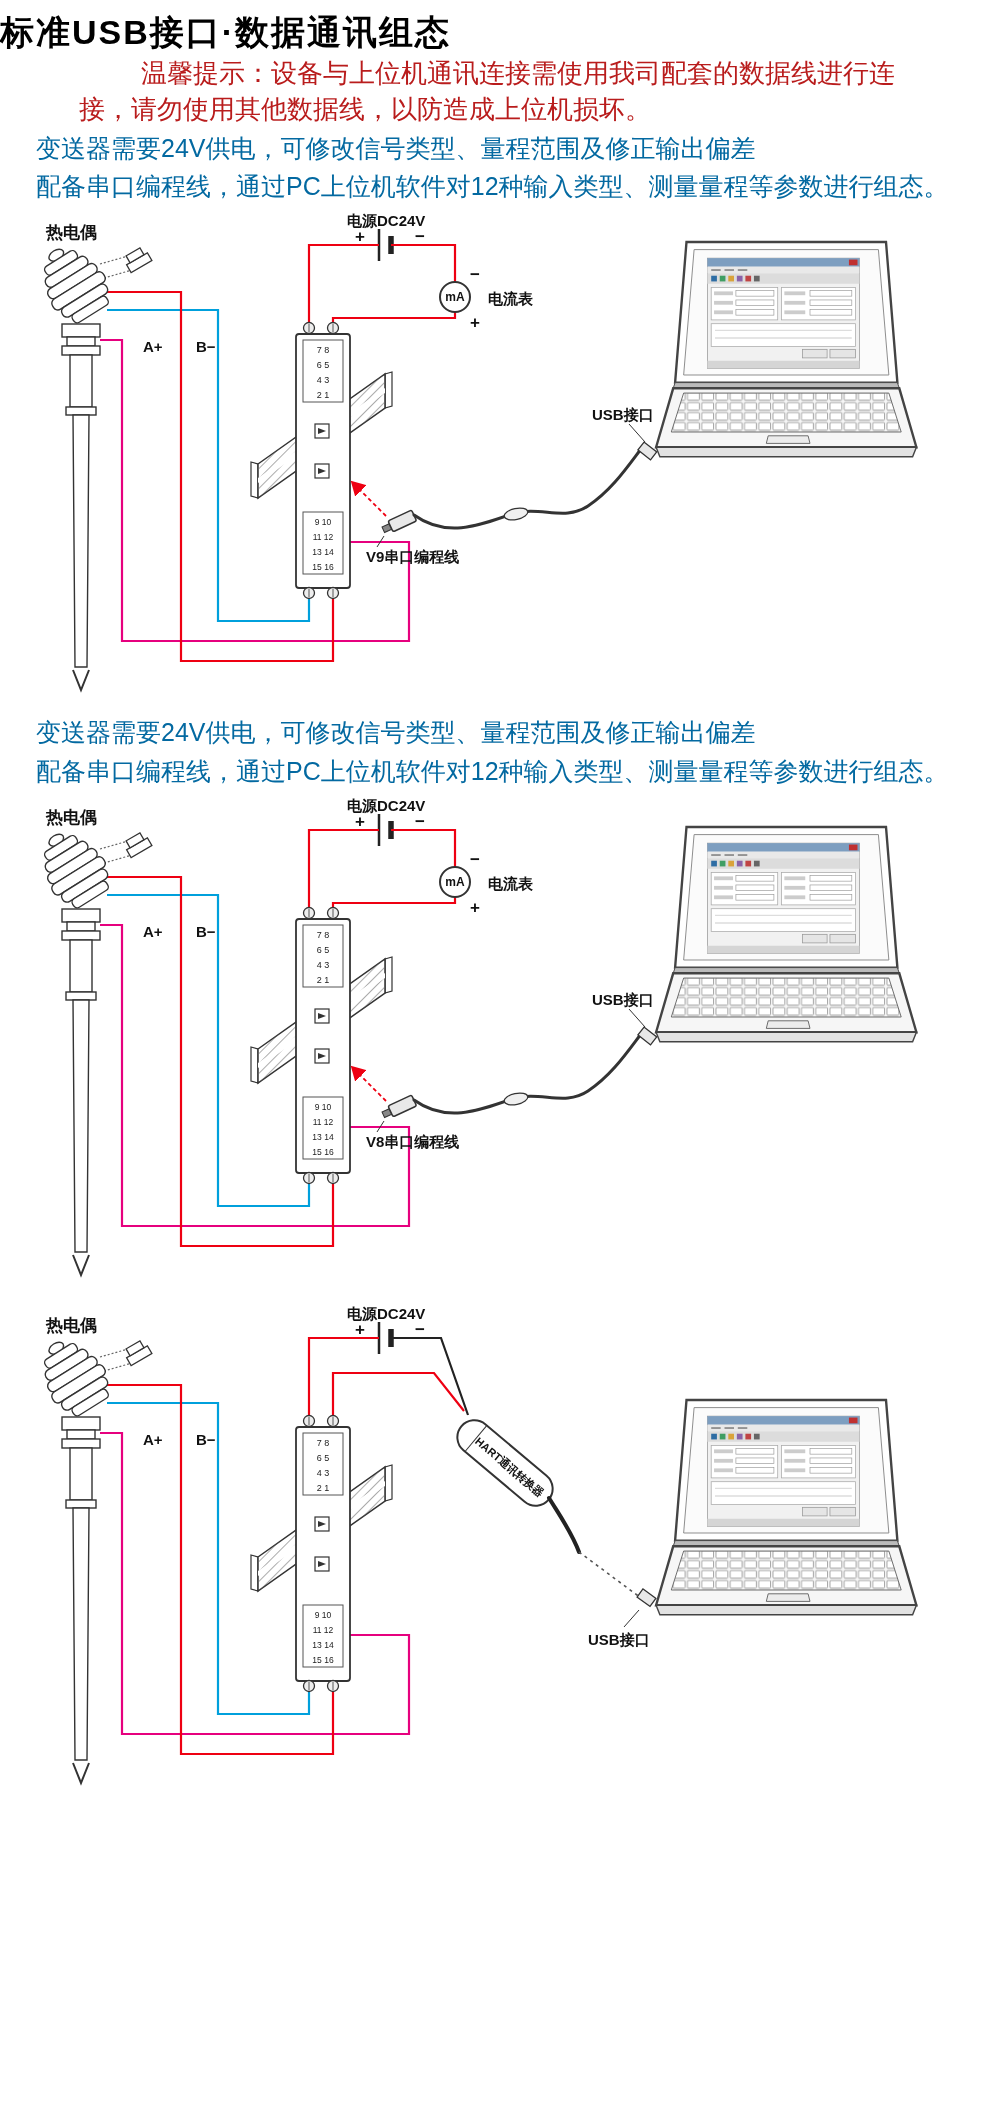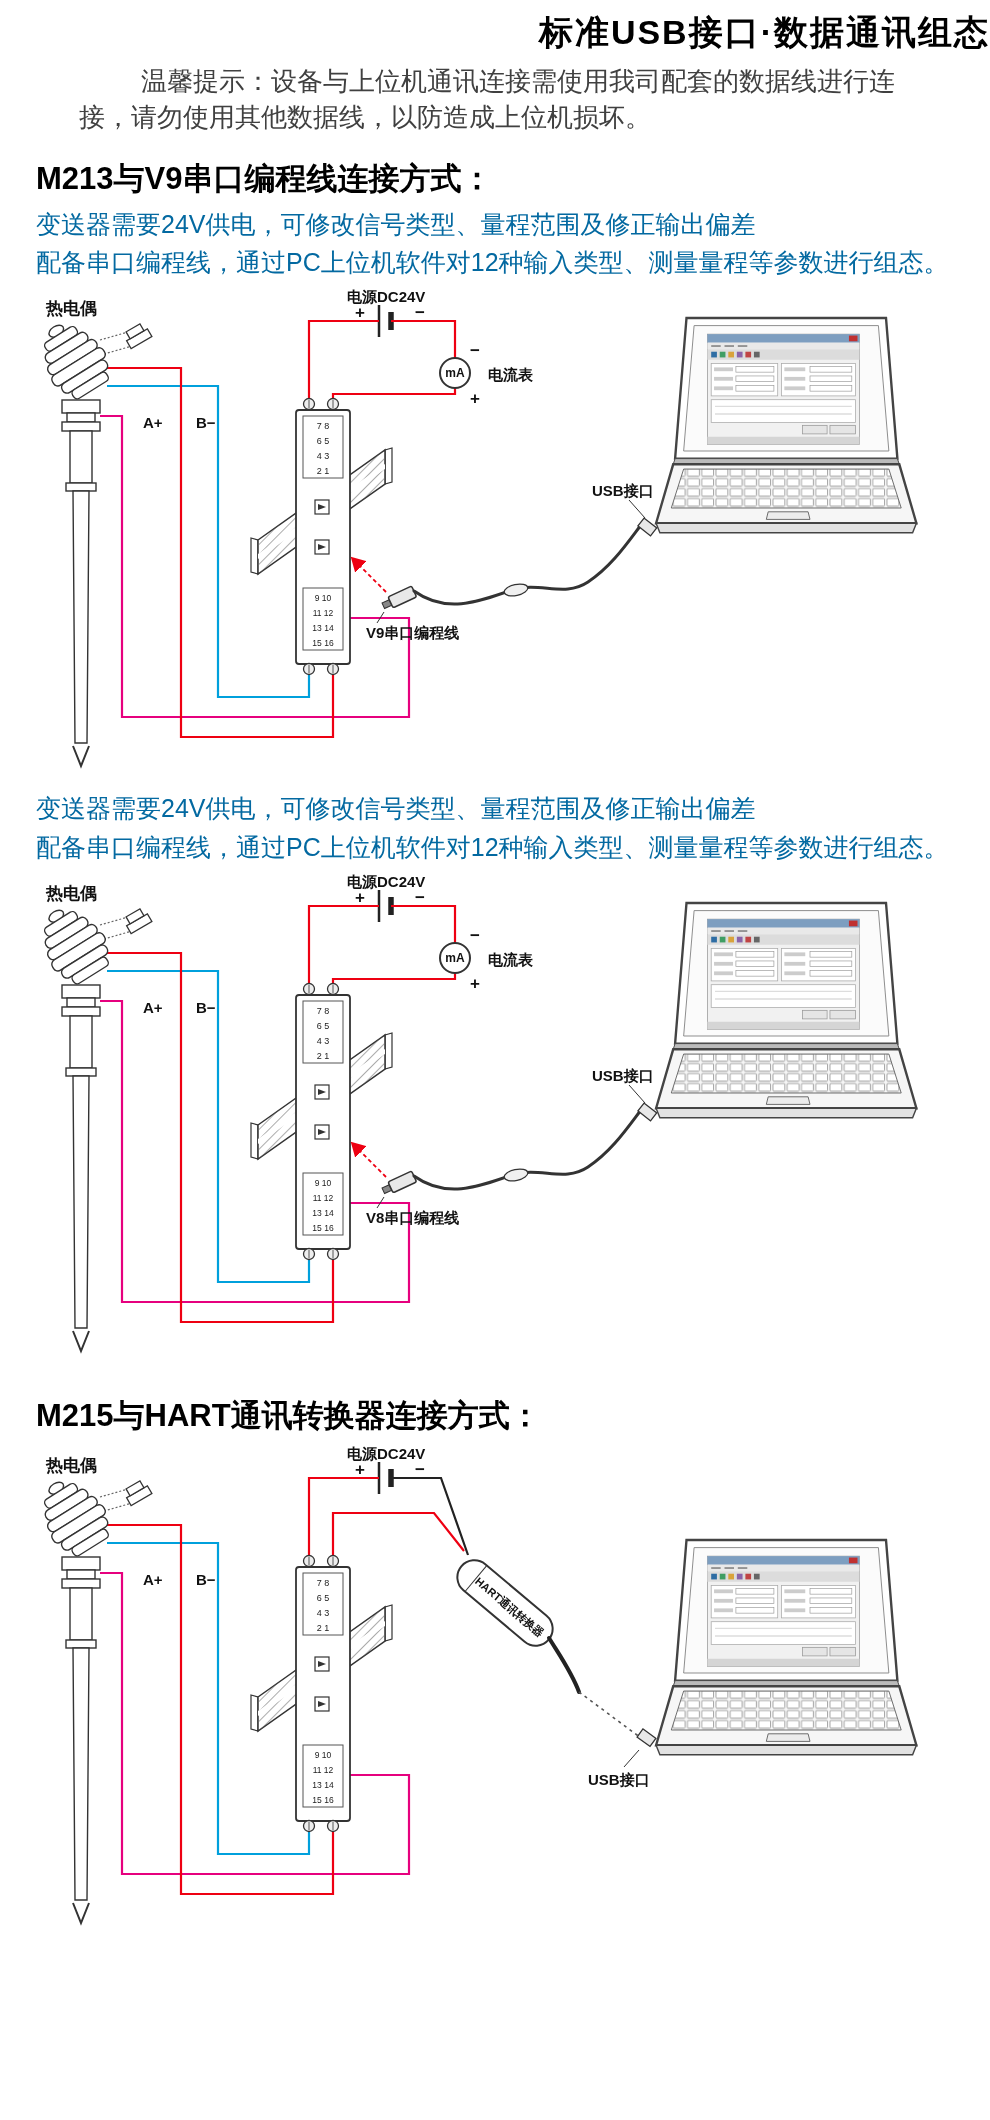--- a/index.html
+++ b/index.html
@@ -2,23 +2,23 @@
 <html><head>
 <meta charset="utf-8">
 <style>
   * { margin:0; padding:0; box-sizing:border-box; }
   html,body { background:#fff; }
   body {
     width:990px; height:2120px; overflow:hidden;
     font-family:"Liberation Sans","DejaVu Sans",sans-serif; color:#000;
   }
   .page { width:990px; padding-top:10px; }
-  .title { text-align:right; font-size:34px; font-weight:bold; letter-spacing:2px; }
+  .title { text-align:left; font-size:34px; font-weight:bold; letter-spacing:2px; }
   .notice {
-    width:832px; margin:8px auto 2px; color:#404040;
+    width:832px; margin:0 auto 2px; color:#b91c1c;
     font-size:26px; line-height:1.38; text-indent:62px;
   }
   .section-heading { font-size:31px; font-weight:bold; margin:22px 0 6px 36px; }
   .desc { font-size:25px; line-height:1.45; margin:2px 0 0 36px; color:#0369a1; }
   svg.diagram { display:block; margin-top:8px; }
   
   .t17 { font-size:17px; font-weight:600; fill:#111; }
   .t15 { font-size:15px; font-weight:600; fill:#111; }
   .sign{ font-size:17px; font-weight:700; fill:#111; }
   .tma { font-size:12px; font-weight:600; fill:#111; }
@@ -152,21 +152,20 @@
     </g>
   </defs>
 </svg>
 
 <div class="page">
 
   <h1 class="title">标准USB接口·数据通讯组态</h1>
   <p class="notice">温馨提示：设备与上位机通讯连接需使用我司配套的数据线进行连接，请勿使用其他数据线，以防造成上位机损坏。</p>
 
   <section>
-    <h2 class="section-heading">M213与V9串口编程线连接方式：</h2>
     <p class="desc">变送器需要24V供电，可修改信号类型、量程范围及修正输出偏差</p>
     <p class="desc">配备串口编程线，通过PC上位机软件对12种输入类型、测量量程等参数进行组态。</p>
 
     <svg class="diagram" width="990" height="500" viewBox="0 0 990 500">
       <use href="#g-rail"></use>
 
       <g>
         <line x1="379" y1="17" x2="379" y2="49" stroke="#222" stroke-width="2.5"></line>
         <line x1="391" y1="24" x2="391" y2="42" stroke="#222" stroke-width="5.5"></line>
       </g>
@@ -254,21 +253,20 @@
       <use href="#g-laptop" transform="translate(658,30) scale(0.95)"></use>
       <g transform="translate(641,234) rotate(38)">
         <rect x="0" y="-5" width="16" height="10" fill="#e8e8e8" stroke="#333" stroke-width="1.3"></rect>
       </g>
       <line x1="629" y1="212" x2="645" y2="230" stroke="#333" stroke-width="1"></line>
       <text class="t15" x="592" y="208">USB接口</text>
     </svg>
   </section>
 
   <section>
-    <h2 class="section-heading">M215与HART通讯转换器连接方式：</h2>
 
     <svg class="diagram" width="990" height="520" viewBox="0 0 990 520">
       <use href="#g-rail"></use>
       <g>
         <line x1="379" y1="17" x2="379" y2="49" stroke="#222" stroke-width="2.5"></line>
         <line x1="391" y1="24" x2="391" y2="42" stroke="#222" stroke-width="5.5"></line>
       </g>
       <text class="t15" x="347" y="14">电源DC24V</text>
       <text class="sign" x="360" y="30" text-anchor="middle">+</text>
       <text class="sign" x="420" y="30" text-anchor="middle">−</text>

